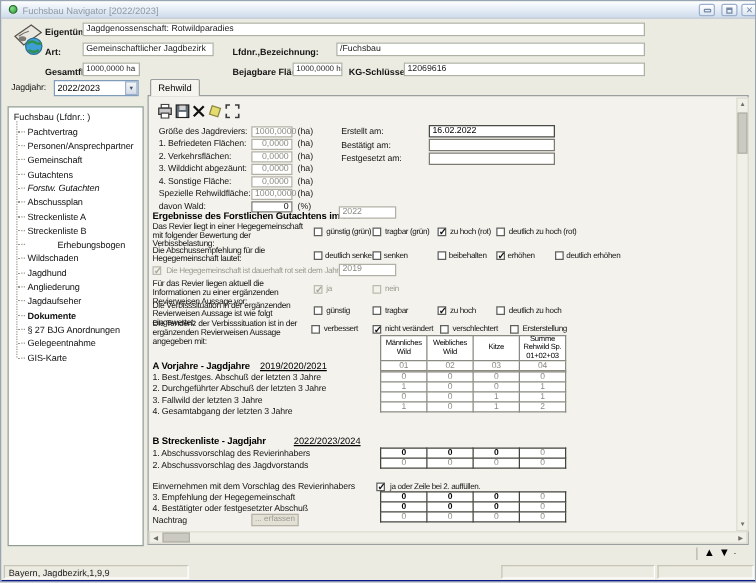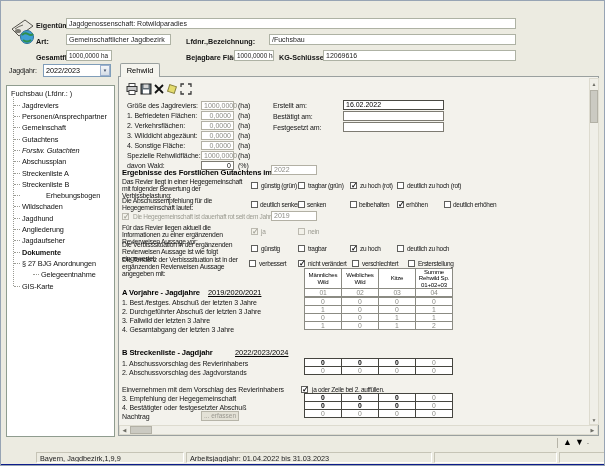--- a/index.html
+++ b/index.html
@@ -59,30 +59,43 @@
   .mainpanel{left:117px;top:75px;width:481px;height:360px;background:#f3f2ec;border:1px solid #9aa09f;}
   .tab{left:119px;top:62px;width:40px;height:14px;background:#f5f4ee;border:1px solid #9aa09f;border-bottom:none;
        border-radius:2px 2px 0 0;font-size:7.5px;text-align:center;padding-top:2px;z-index:5;}
   .tico{top:82px;width:12px;height:12px;display:flex;align-items:center;justify-content:center;}
   
   .sbtrack{background:#f0efe8;border:1px solid #dddbcf;}
   .sbthumb{background:#cbcac2;border:1px solid #b3b1a6;}
   .sbarrow{font-size:5px;color:#6e6e66;display:flex;align-items:center;justify-content:center;}
   
   .scell{top:451px;height:11px;border:1px solid;border-color:#c6c4b6 #ffffff #ffffff #c6c4b6;
-         font-size:7.3px;padding:1px 3px;color:#222;white-space:nowrap;overflow:hidden;margin-left:33px;}
+         font-size:7.3px;padding:1px 3px;color:#222;white-space:nowrap;overflow:hidden;}
   .bluestripe{left:0;top:463px;width:100%;height:3px;background:#0d1c8a;}
   .navarrow{font-size:9px;line-height:10px;color:#000;}
   .btn-dis{background:#e3e1d6;border:1px solid #b6b4a8;color:#9a9890;font-size:6.5px;text-align:center;line-height:8px;}
 </style>
 </head>
 <body>
 
 <div class="win">
 
+  <div class="abs titlebar">
+    <span class="abs windot"></span>
+    <span class="abs titletext">Fuchsbau Navigator [2022/2023]</span>
+    <span class="abs wbtn" style="left:558px;">
+        <span class="glyph-min"></span>
+      </span>
+    <span class="abs wbtn" style="left:576px;">
+        <span class="glyph-max"></span>
+      </span>
+    <span class="abs wbtn" style="left:592px;">
+        <span class="glyph-cls">✕</span>
+      </span>
+  </div>
 
   <span class="abs" style="left:8px;top:17px;">
     <svg width="27" height="30" viewBox="0 0 27 30">
       <polygon points="3,11 16,2 24,8 10,18" fill="#e9e7df" stroke="#55534c" stroke-width="1"></polygon>
       <path d="M6,11 q4,-3 8,-4" stroke="#6a6860" fill="none"></path>
       <ellipse cx="9" cy="13" rx="3" ry="2" fill="#7c7a72"></ellipse>
       <circle cx="18" cy="19" r="6.5" fill="#3e9fd4" stroke="#2b6f96"></circle>
       <path d="M13,17 q3,-3 6,-1 q3,2 5,0 M14,22 q4,3 8,0" stroke="#2f8f4c" stroke-width="2" fill="none"></path>
     </svg>
   </span>
@@ -101,36 +114,36 @@
 
   <span class="abs lbl" style="left:8px;top:66px;">Jagdjahr:</span>
   <div class="abs combo">2022/2023</div>
   <div class="abs combobtn">
       <span>▼</span>
     </div>
 
   <div class="abs treebox"></div>
   <span class="abs troot">Fuchsbau (Lfdnr.: )</span>
   <div class="abs tvline"></div>
-  <span class="abs titem" style="top:100px;">Jagdreviers</span>
+  <span class="abs titem" style="top:100px;">Pachtvertrag</span>
   <span class="abs titem" style="top:111px;">Personen/Ansprechpartner</span>
   <span class="abs titem" style="top:122px;">Gemeinschaft</span>
   <span class="abs titem" style="top:134px;">Gutachtens</span>
   <span class="abs titem" style="top:145px;font-style:italic;">Forstw. Gutachten</span>
   <span class="abs titem" style="top:156px;">Abschussplan</span>
   <span class="abs titem" style="top:168px;">Streckenliste A</span>
   <span class="abs titem" style="top:179px;">Streckenliste B</span>
   <span class="abs titem" style="top:190px;padding-left:24px;">Erhebungsbogen</span>
   <span class="abs titem" style="top:201px;">Wildschaden</span>
   <span class="abs titem" style="top:213px;">Jagdhund</span>
   <span class="abs titem" style="top:224px;">Angliederung</span>
   <span class="abs titem" style="top:235px;">Jagdaufseher</span>
   <span class="abs titem" style="top:247px;font-weight:bold;">Dokumente</span>
   <span class="abs titem" style="top:258px;">§ 27 BJG Anordnungen</span>
-  <span class="abs titem" style="top:269px;margin-left:19px;">Gelegeentnahme</span>
+  <span class="abs titem" style="top:269px;">Gelegeentnahme</span>
   <span class="abs titem" style="top:281px;">GIS-Karte</span>
 
   <div class="abs tab">Rehwild</div>
   <div class="abs mainpanel"></div>
 
   <span class="abs tico" style="left:125px;">
     <svg width="12" height="12">
         <rect x="3" y="0.5" width="6" height="3" fill="#fff" stroke="#444"></rect>
         <rect x="1" y="3.5" width="10" height="5" fill="#c9c9c9" stroke="#333"></rect>
         <rect x="3" y="7.5" width="6" height="4" fill="#fff" stroke="#444"></rect>
@@ -356,18 +369,17 @@
   <div class="abs sbarrow" style="left:119px;top:424px;width:9px;height:10px;">◀</div>
   <div class="abs sbthumb" style="left:129px;top:425px;width:22px;height:8px;"></div>
   <div class="abs sbarrow" style="left:587px;top:424px;width:9px;height:10px;">▶</div>
 
   <div class="abs" style="left:556px;top:437px;height:10px;border-left:1px solid #b6b4a8;"></div>
   <span class="abs navarrow" style="left:562px;top:436px;">▲</span>
   <span class="abs navarrow" style="left:574px;top:436px;">▼</span>
   <span class="abs navarrow" style="left:586px;top:436px;font-size:7px;">.</span>
 
   <div class="abs scell" style="left:2px;width:148px;">Bayern, Jagdbezirk,1,9,9</div>
-  <div class="abs scell" style="left:152px;width:246px;">Arbeitsjagdjahr: 01.04.2022 bis 31.03.2023</div>
   <div class="abs scell" style="left:400px;width:123px;"></div>
   <div class="abs scell" style="left:525px;width:77px;"></div>
   <div class="abs bluestripe"></div>
 
 </div>
 
 </body></html>

